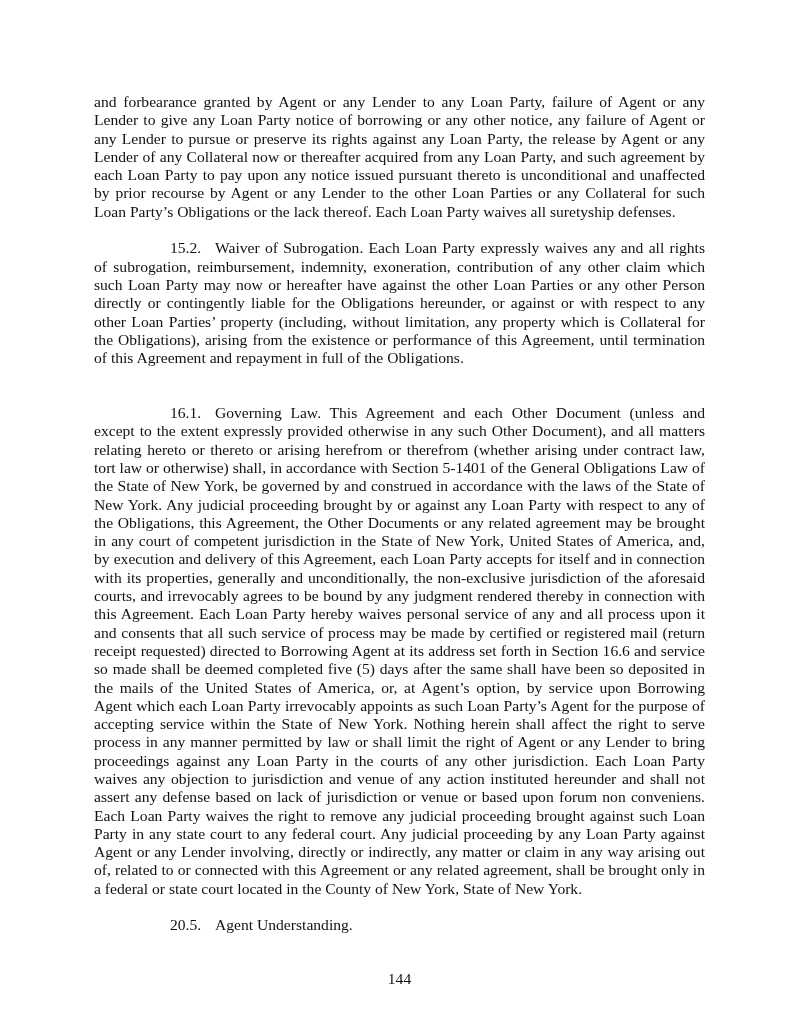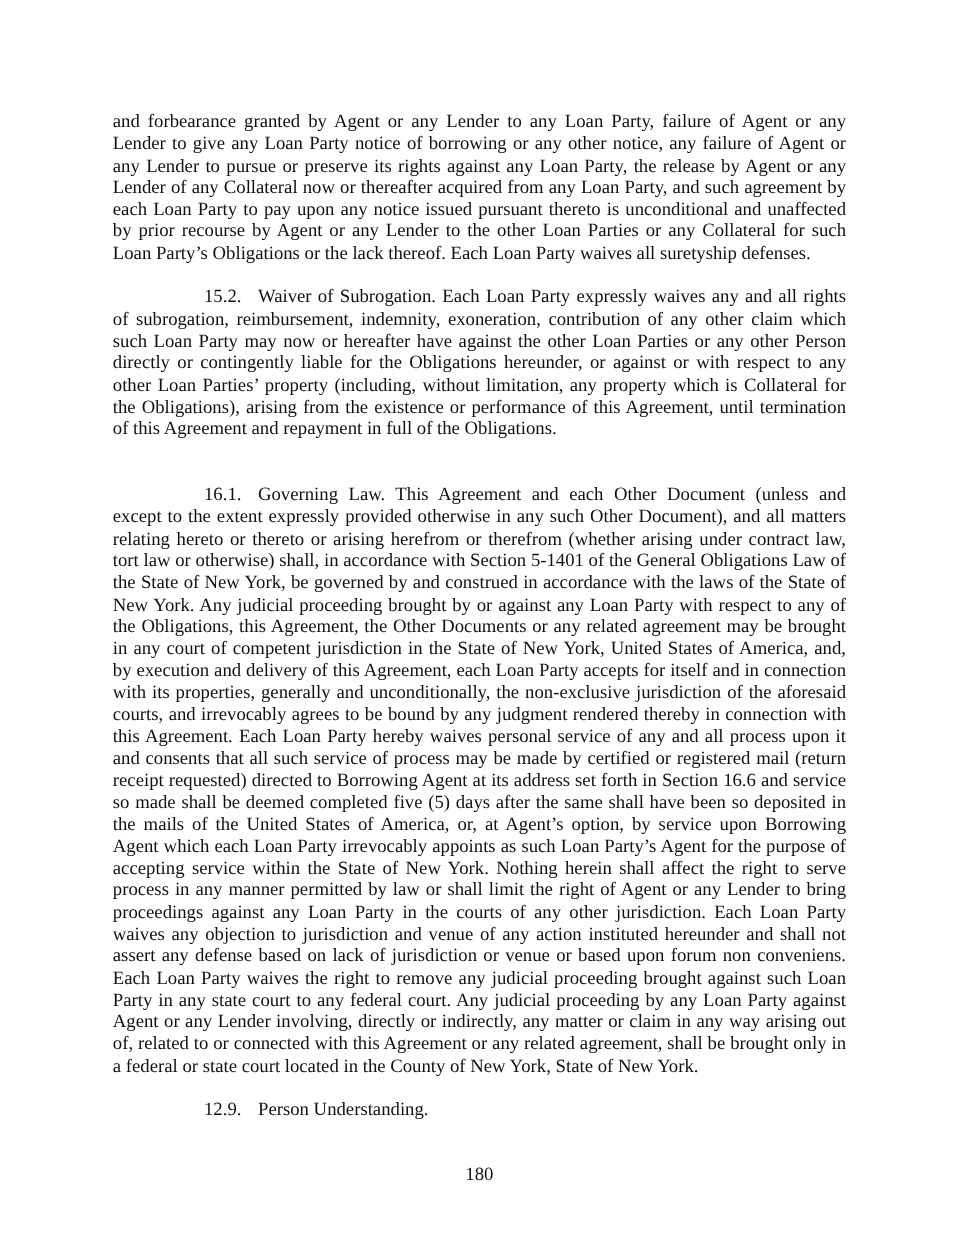--- a/index.html
+++ b/index.html
@@ -80,17 +80,17 @@
 
   <div class="gap"></div>
 
 
   <div class="gap"></div>
 
   <p class="para indent"><span class="num">16.1.</span><span class="u">Governing Law</span><span>.  This Agreement and each Other Document (unless and except to the extent expressly provided otherwise in any such Other Document), and all matters relating hereto or thereto or arising herefrom or therefrom (whether arising under contract law, tort law or otherwise) shall, in accordance with Section 5-1401 of the General Obligations Law of the State of New York, be governed by and construed in accordance with the laws of the State of New York.  Any judicial proceeding brought by or against any Loan Party with respect to any of the Obligations, this Agreement, the Other Documents or any related agreement may be brought in any court of competent jurisdiction in the State of New York, United States of America, and, by execution and delivery of this Agreement, each Loan Party accepts for itself and in connection with its properties, generally and unconditionally, the non-exclusive jurisdiction of the aforesaid courts, and irrevocably agrees to be bound by any judgment rendered thereby in connection with this Agreement.  Each Loan Party hereby waives personal service of any and all process upon it and consents that all such service of process may be made by certified or registered mail (return receipt requested) directed to Borrowing Agent at its address set forth in Section 16.6 and service so made shall be deemed completed five (5) days after the same shall have been so deposited in the mails of the United States of America, or, at Agent’s option, by service upon Borrowing Agent which each Loan Party irrevocably appoints as such Loan Party’s Agent for the purpose of accepting service within the State of New York.  Nothing herein shall affect the right to serve process in any manner permitted by law or shall limit the right of Agent or any Lender to bring proceedings against any Loan Party in the courts of any other jurisdiction.  Each Loan Party waives any objection to jurisdiction and venue of any action instituted hereunder and shall not assert any defense based on lack of jurisdiction or venue or based upon forum non conveniens.  Each Loan Party waives the right to remove any judicial proceeding brought against such Loan Party in any state court to any federal court.  Any judicial proceeding by any Loan Party against Agent or any Lender involving, directly or indirectly, any matter or claim in any way arising out of, related to or connected with this Agreement or any related agreement, shall be brought only in a federal or state court located in the County of New York, State of New York.</span></p>
 
   <div class="gap"></div>
 
-  <p class="sub-heading"><span class="num">12.9.</span><span class="u">Person Understanding</span><span>.</span></p>
+  <p class="sub-heading"><span class="num">20.5.</span><span class="u">Agent Understanding</span><span>.</span></p>
 
 </div>
 
-<div class="page-number">180</div>
+<div class="page-number">144</div>
 
 </body></html>

